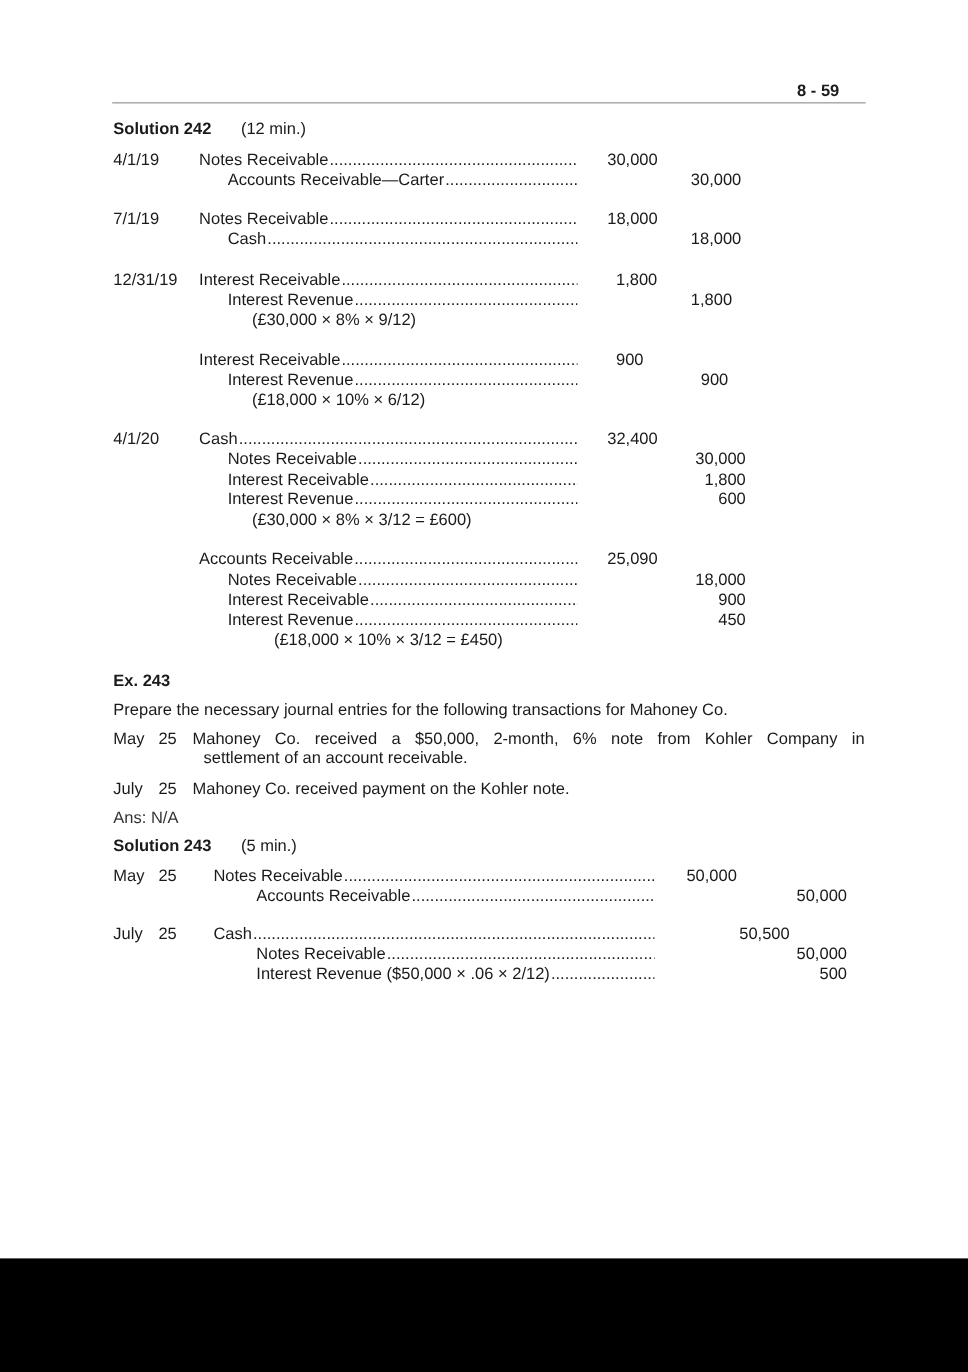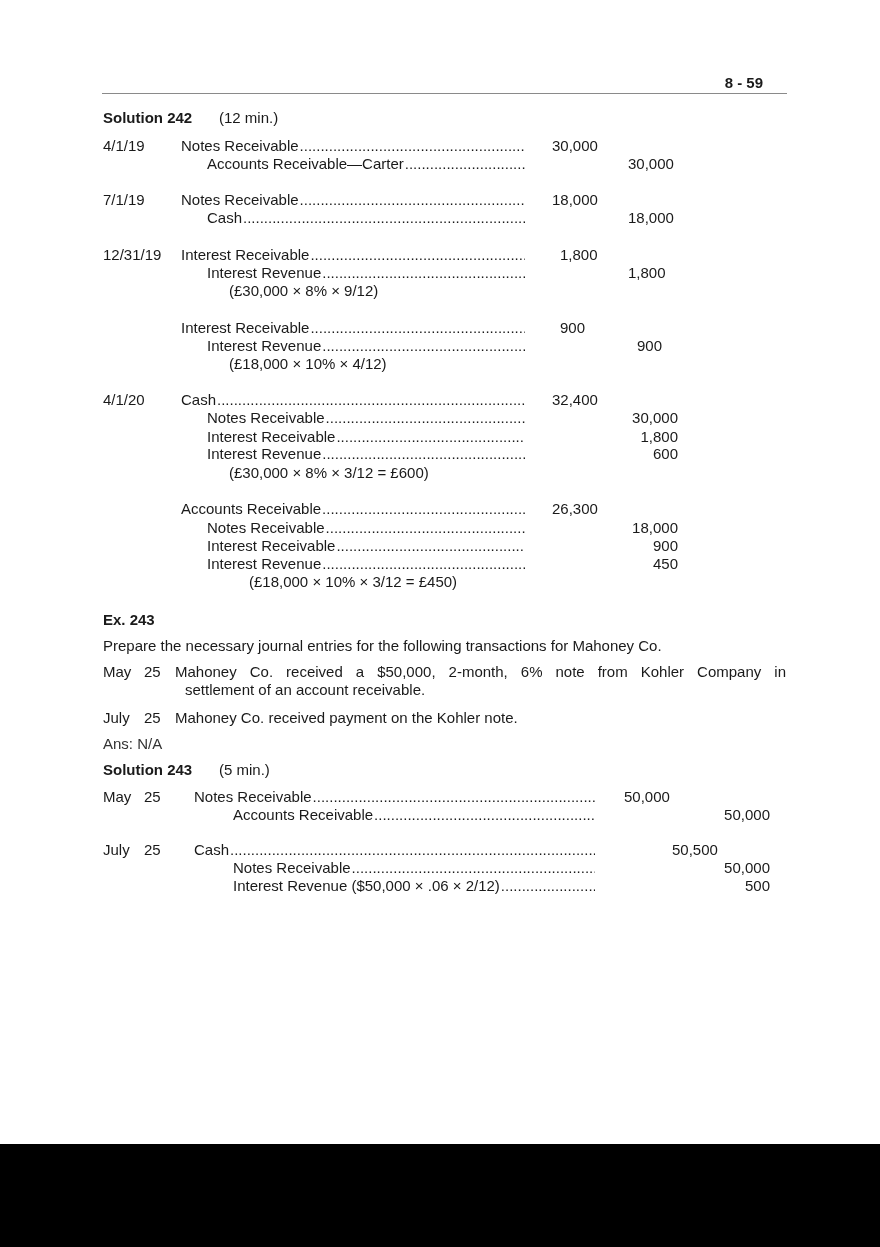--- a/index.html
+++ b/index.html
@@ -52,39 +52,39 @@
   <div class="dots acct" style="left:207px; top:264px; width:318px;"><span class="lbl">Interest Revenue</span><span>........................................................................................................................................................</span></div>
   <div class="abs" style="left:628px; top:264px;">1,800</div>
   <div class="abs" style="left:229px; top:282px;">(£30,000 × 8% × 9/12)</div>
 </div>
 
 <div>
   <div class="dots acct" style="left:181px; top:319px; width:344px;"><span class="lbl">Interest Receivable</span><span>........................................................................................................................................................</span></div>
   <div class="abs" style="left:560px; top:319px;">900</div>
   <div class="dots acct" style="left:207px; top:337px; width:318px;"><span class="lbl">Interest Revenue</span><span>........................................................................................................................................................</span></div>
   <div class="abs" style="left:637px; top:337px;">900</div>
-  <div class="abs" style="left:229px; top:355px;">(£18,000 × 10% × 4/12)</div>
+  <div class="abs" style="left:229px; top:355px;">(£18,000 × 10% × 6/12)</div>
 </div>
 
 <div>
   <div class="abs" style="left:103px; top:391px;">4/1/20</div>
   <div class="dots acct" style="left:181px; top:391px; width:344px;"><span class="lbl">Cash</span><span>........................................................................................................................................................</span></div>
   <div class="abs" style="left:552px; top:391px;">32,400</div>
   <div class="dots acct" style="left:207px; top:409px; width:318px;"><span class="lbl">Notes Receivable</span><span>........................................................................................................................................................</span></div>
   <div class="abs r" style="left:600px; top:409px; width:78px;">30,000</div>
   <div class="dots acct" style="left:207px; top:428px; width:318px;"><span class="lbl">Interest Receivable</span><span>........................................................................................................................................................</span></div>
   <div class="abs r" style="left:600px; top:428px; width:78px;">1,800</div>
   <div class="dots acct" style="left:207px; top:445px; width:318px;"><span class="lbl">Interest Revenue</span><span>........................................................................................................................................................</span></div>
   <div class="abs r" style="left:600px; top:445px; width:78px;">600</div>
   <div class="abs" style="left:229px; top:464px;">(£30,000 × 8% × 3/12 = £600)</div>
 </div>
 
 <div>
   <div class="dots acct" style="left:181px; top:500px; width:344px;"><span class="lbl">Accounts Receivable</span><span>........................................................................................................................................................</span></div>
-  <div class="abs" style="left:552px; top:500px;">26,300</div>
+  <div class="abs" style="left:552px; top:500px;">25,090</div>
   <div class="dots acct" style="left:207px; top:519px; width:318px;"><span class="lbl">Notes Receivable</span><span>........................................................................................................................................................</span></div>
   <div class="abs r" style="left:600px; top:519px; width:78px;">18,000</div>
   <div class="dots acct" style="left:207px; top:537px; width:318px;"><span class="lbl">Interest Receivable</span><span>........................................................................................................................................................</span></div>
   <div class="abs r" style="left:600px; top:537px; width:78px;">900</div>
   <div class="dots acct" style="left:207px; top:555px; width:318px;"><span class="lbl">Interest Revenue</span><span>........................................................................................................................................................</span></div>
   <div class="abs r" style="left:600px; top:555px; width:78px;">450</div>
   <div class="abs" style="left:229px; top:573px;margin-left:20px;">(£18,000 × 10% × 3/12 = £450)</div>
 </div>
 
 <div class="abs bold" style="left:103px; top:611px;">Ex. 243</div>

